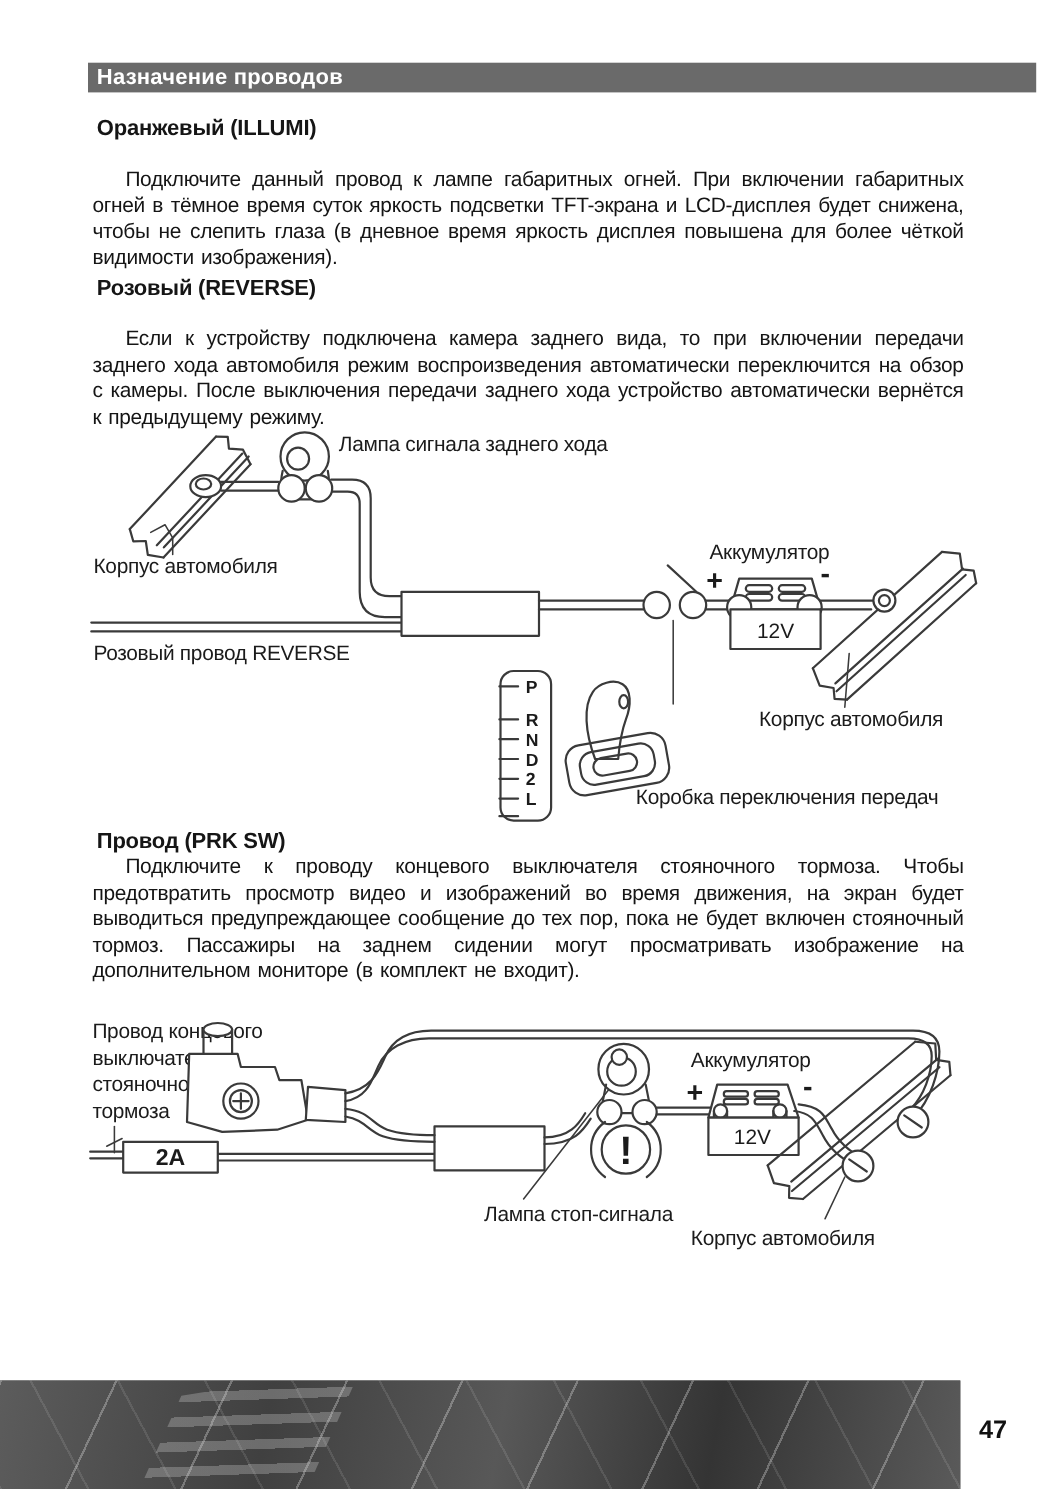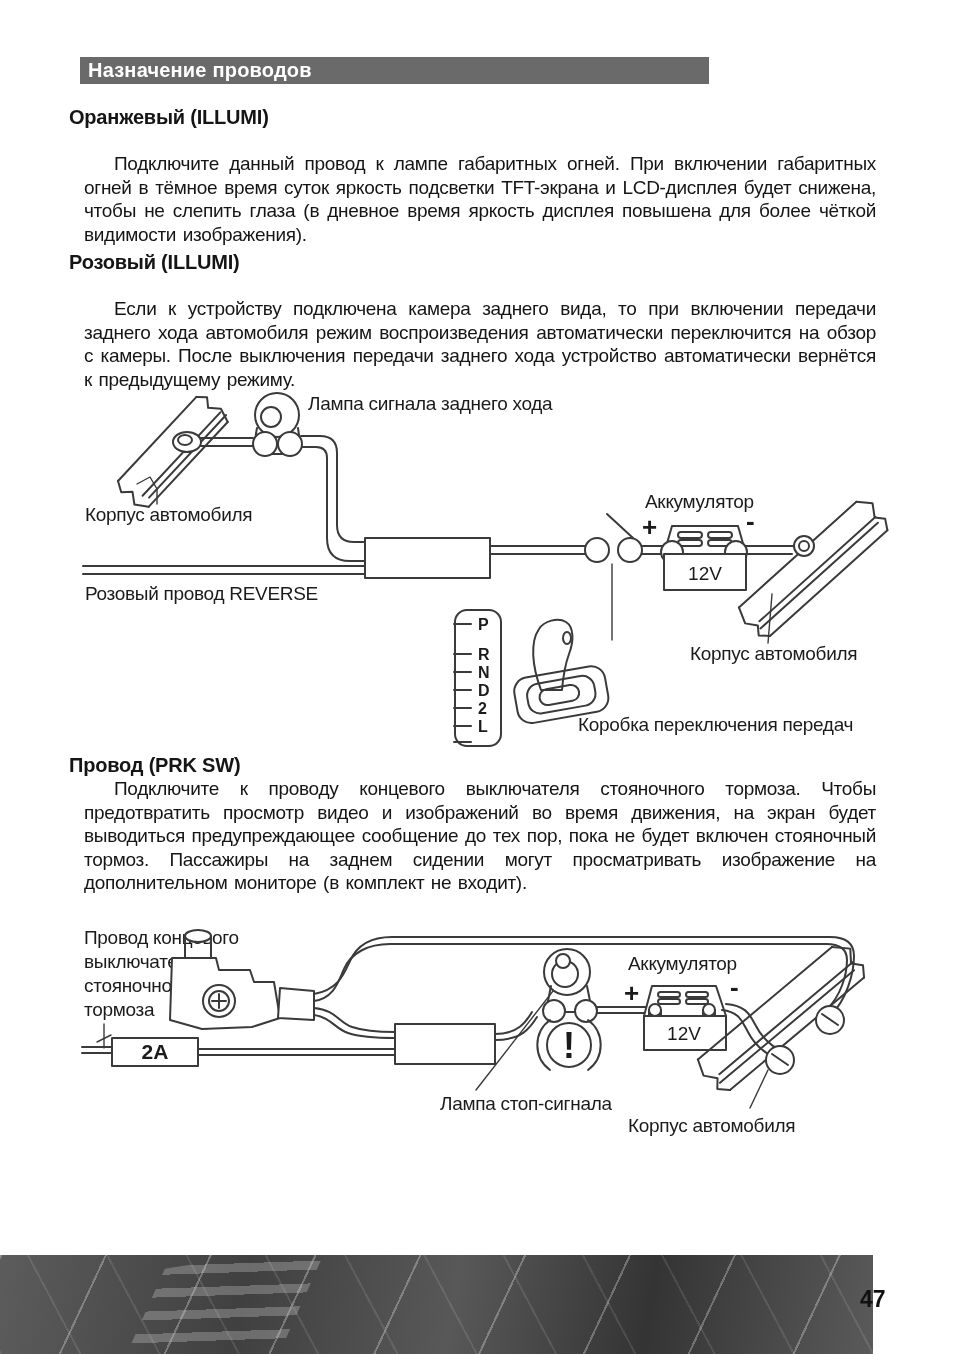--- a/index.html
+++ b/index.html
@@ -1,26 +1,26 @@
 <!DOCTYPE html>
 <html><head>
 <meta charset="utf-8">
 <style>
   html,body{margin:0;padding:0;}
   body{
     width:954px;height:1354px;background:#fff;position:relative;
     font-family:"Liberation Sans",sans-serif;color:#151515;overflow:hidden;
   }
   .header-bar{
-    position:absolute;left:80px;top:57px;width:629px;height:27px;
+    position:absolute;left:80px;top:57px;width:862px;height:27px;
     background:#6a6a6a;color:#fff;font-weight:bold;font-size:20px;line-height:27px;
     padding-left:8px;box-sizing:border-box;letter-spacing:.2px;
   }
   .sec-heading{
-    position:absolute;left:69px;margin:0;font-size:20px;font-weight:bold;
+    position:absolute;left:88px;margin:0;font-size:20px;font-weight:bold;
     letter-spacing:-.2px;white-space:nowrap;
   }
   .para{
     position:absolute;left:84px;width:792px;font-size:19px;line-height:23.5px;
     text-align:justify;text-indent:30px;letter-spacing:-.3px;word-spacing:1.5px;
   }
   .h1{top:106px}.p1{top:133px}
   .h2{top:251px}.p2{top:278px}
   .h3{top:754px}.p3{top:758px}
   svg.diagram{position:absolute;overflow:visible;}
@@ -47,36 +47,36 @@
       linear-gradient(100deg,#5c5c5c 0%,#404040 28%,#585858 52%,#343434 74%,#5a5a5a 100%);
     overflow:hidden;
   }
   .footer-band::before{
     content:"";position:absolute;left:150px;top:0;width:150px;height:99px;
     transform:skewX(-32deg) rotate(-10deg);
     background:repeating-linear-gradient(8deg,rgba(210,210,210,.55) 0 9px,rgba(210,210,210,0) 9px 23px);
     opacity:.55;
   }
   .page-number{
-    position:absolute;left:860px;top:1286px;font-size:23px;font-weight:bold;color:#111;
+    position:absolute;left:890px;top:1286px;font-size:23px;font-weight:bold;color:#111;
   }
 </style>
 </head>
 <body>
 
 <div class="page">
 
   <div class="header-bar">
     <span>Назначение проводов</span>
   </div>
 
   <h2 class="sec-heading h1">Оранжевый (ILLUMI)</h2>
   <p class="para p1">Подключите данный провод к лампе габаритных огней. При включении габаритных огней в тёмное время суток яркость подсветки TFT-экрана и LCD-дисплея будет снижена, чтобы не слепить глаза (в дневное время яркость дисплея повышена для более чёткой видимости изображения).</p>
 
-  <h2 class="sec-heading h2">Розовый (ILLUMI)</h2>
+  <h2 class="sec-heading h2">Розовый (REVERSE)</h2>
   <p class="para p2">Если к устройству подключена камера заднего вида, то при включении передачи заднего хода автомобиля режим воспроизведения автоматически переключится на обзор с камеры. После выключения передачи заднего хода устройство автоматически вернётся к предыдущему режиму.</p>
 
   <svg id="d1" class="diagram" width="800" height="368" viewBox="0 0 800 368">
 
     <g transform="translate(38,93) rotate(-47)">
       <path d="M0,0 L115,0"></path>
       <path d="M2,40 L118,40"></path>
       <path d="M6,28 L120,28"></path>
       <path d="M9,34 L122,34"></path>
       <path d="M0,0 L-6,10 L2,18 L-6,28 L2,40"></path>

